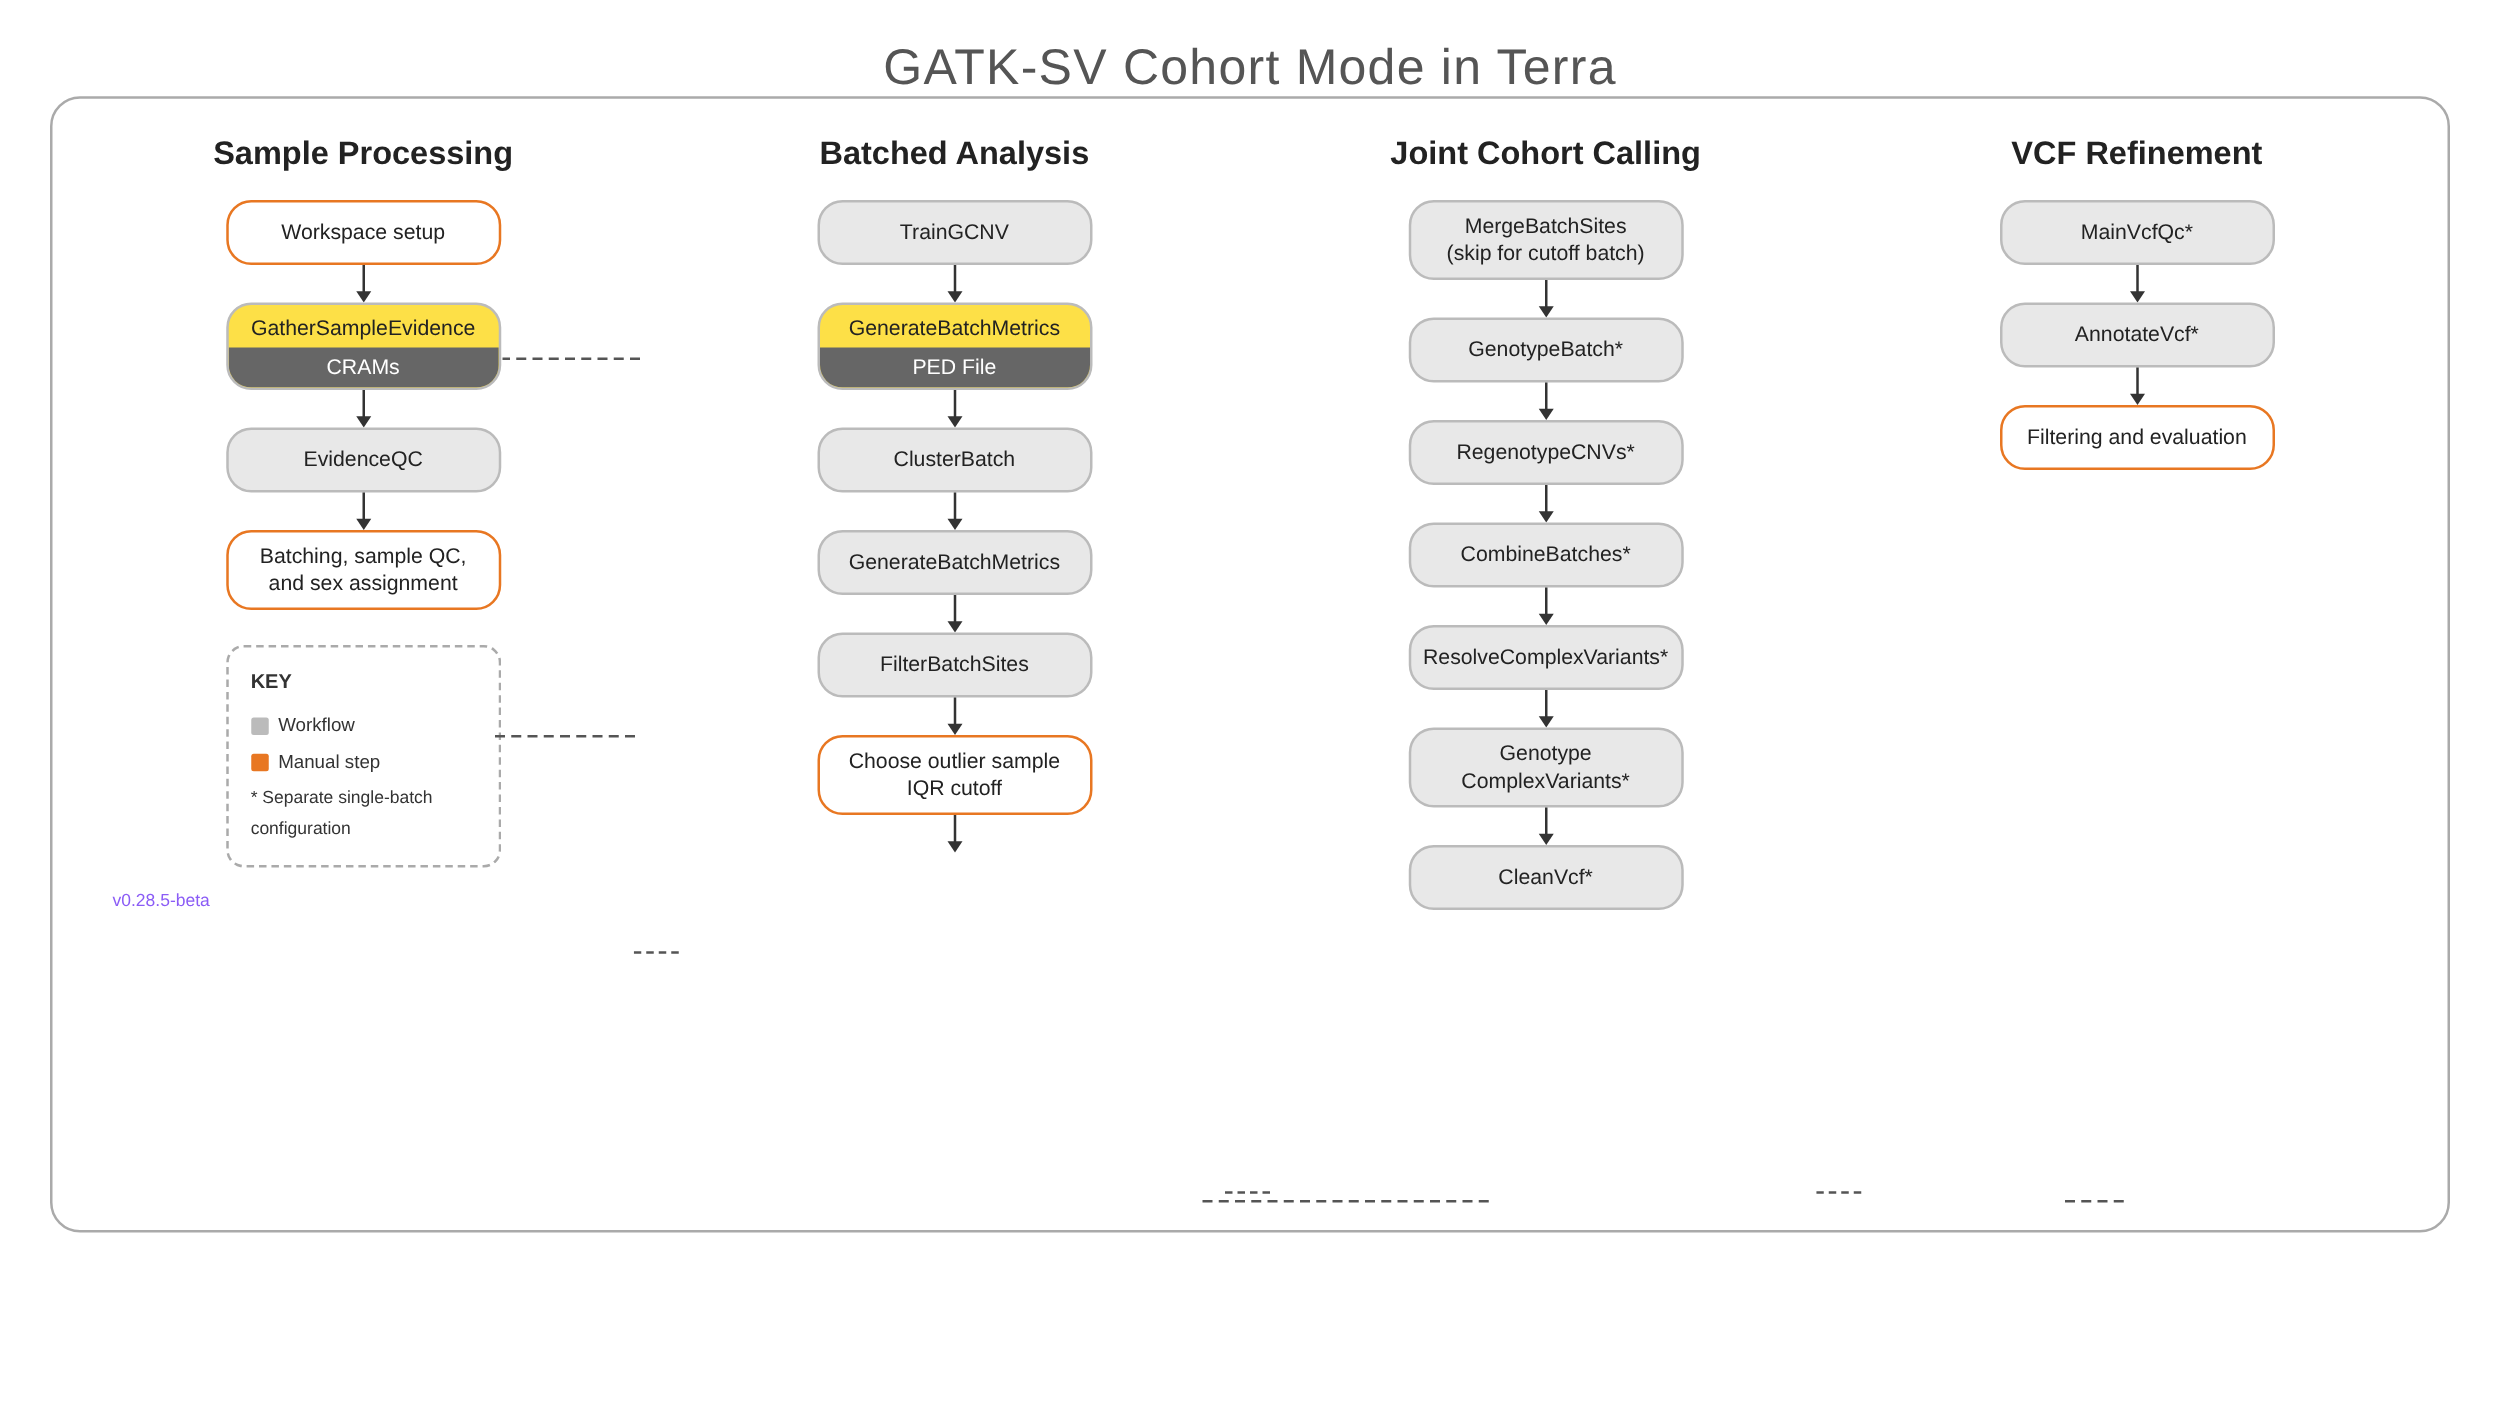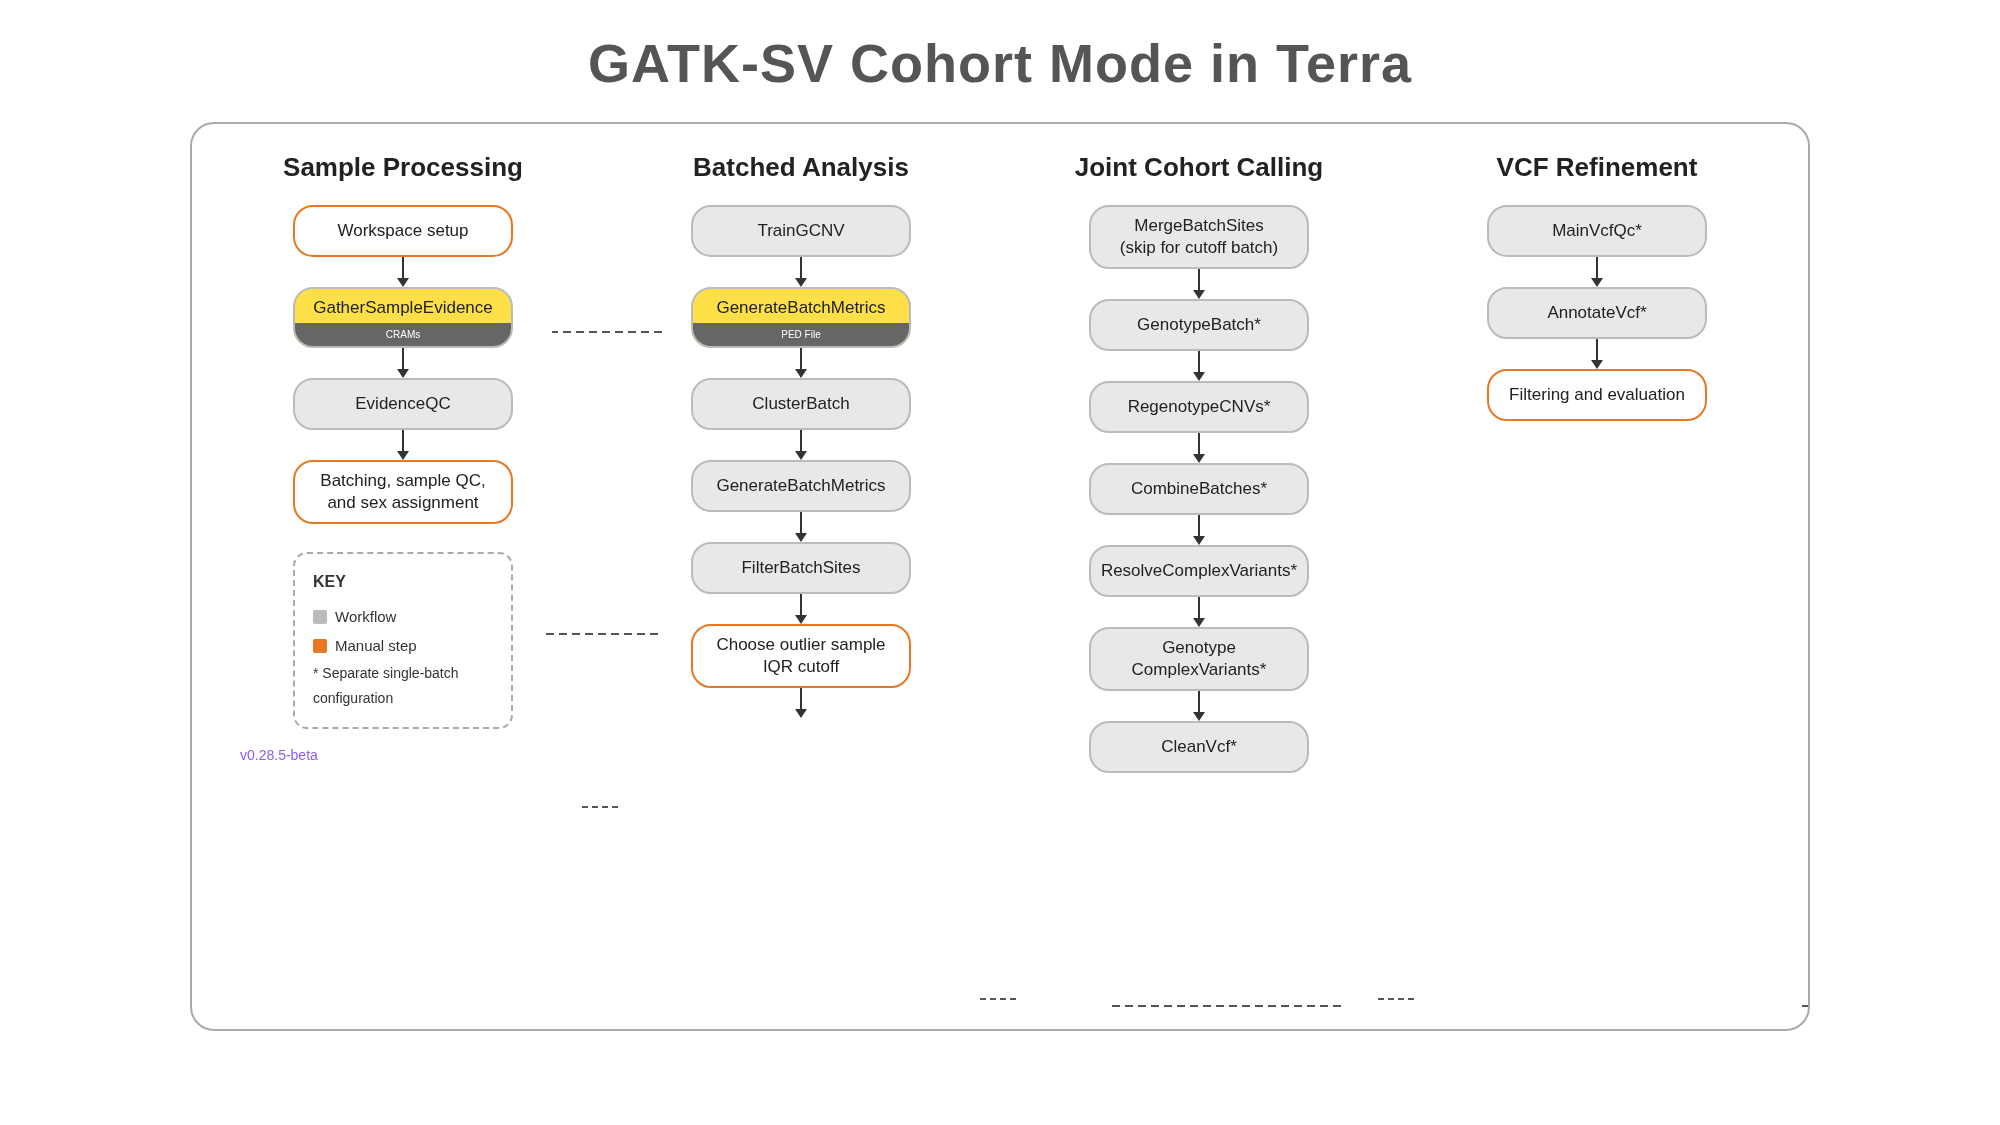--- a/index.html
+++ b/index.html
@@ -7,31 +7,30 @@
       background: #fff;
       font-family: 'Helvetica Neue', Arial, sans-serif;
       width: 2000px;
       height: 1125px;
       overflow: hidden;
       display: flex;
       flex-direction: column;
       align-items: center;
     }
     .page-title {
-      font-size: 54px;
-      font-weight: 700;
+      font-size: 40px;
+      font-weight: 400;
       color: #555;
       margin-top: 32px;
-      margin-bottom: 28px;
       letter-spacing: 1px;
     }
     .main-container {
       border: 2px solid #aaa;
       border-radius: 24px;
-      width: 1620px;
+      width: 1920px;
       display: flex;
       flex-direction: row;
       gap: 0;
       padding: 28px 32px 28px 32px;
       position: relative;
     }
     .column {
       display: flex;
       flex-direction: column;
       align-items: center;
@@ -76,21 +75,21 @@
       width: 100%;
       padding: 8px 10px 4px;
       text-align: center;
     }
     .node.dark-header .bottom-bar {
       background: #666;
       color: #fff;
       width: 100%;
       padding: 5px 10px;
       text-align: center;
-      font-size: 10px;
+      font-size: 17px;
     }
     
     .arrow-down {
       width: 2px;
       height: 22px;
       background: #333;
       position: relative;
       margin: 0 auto;
     }
     .arrow-down::after {

